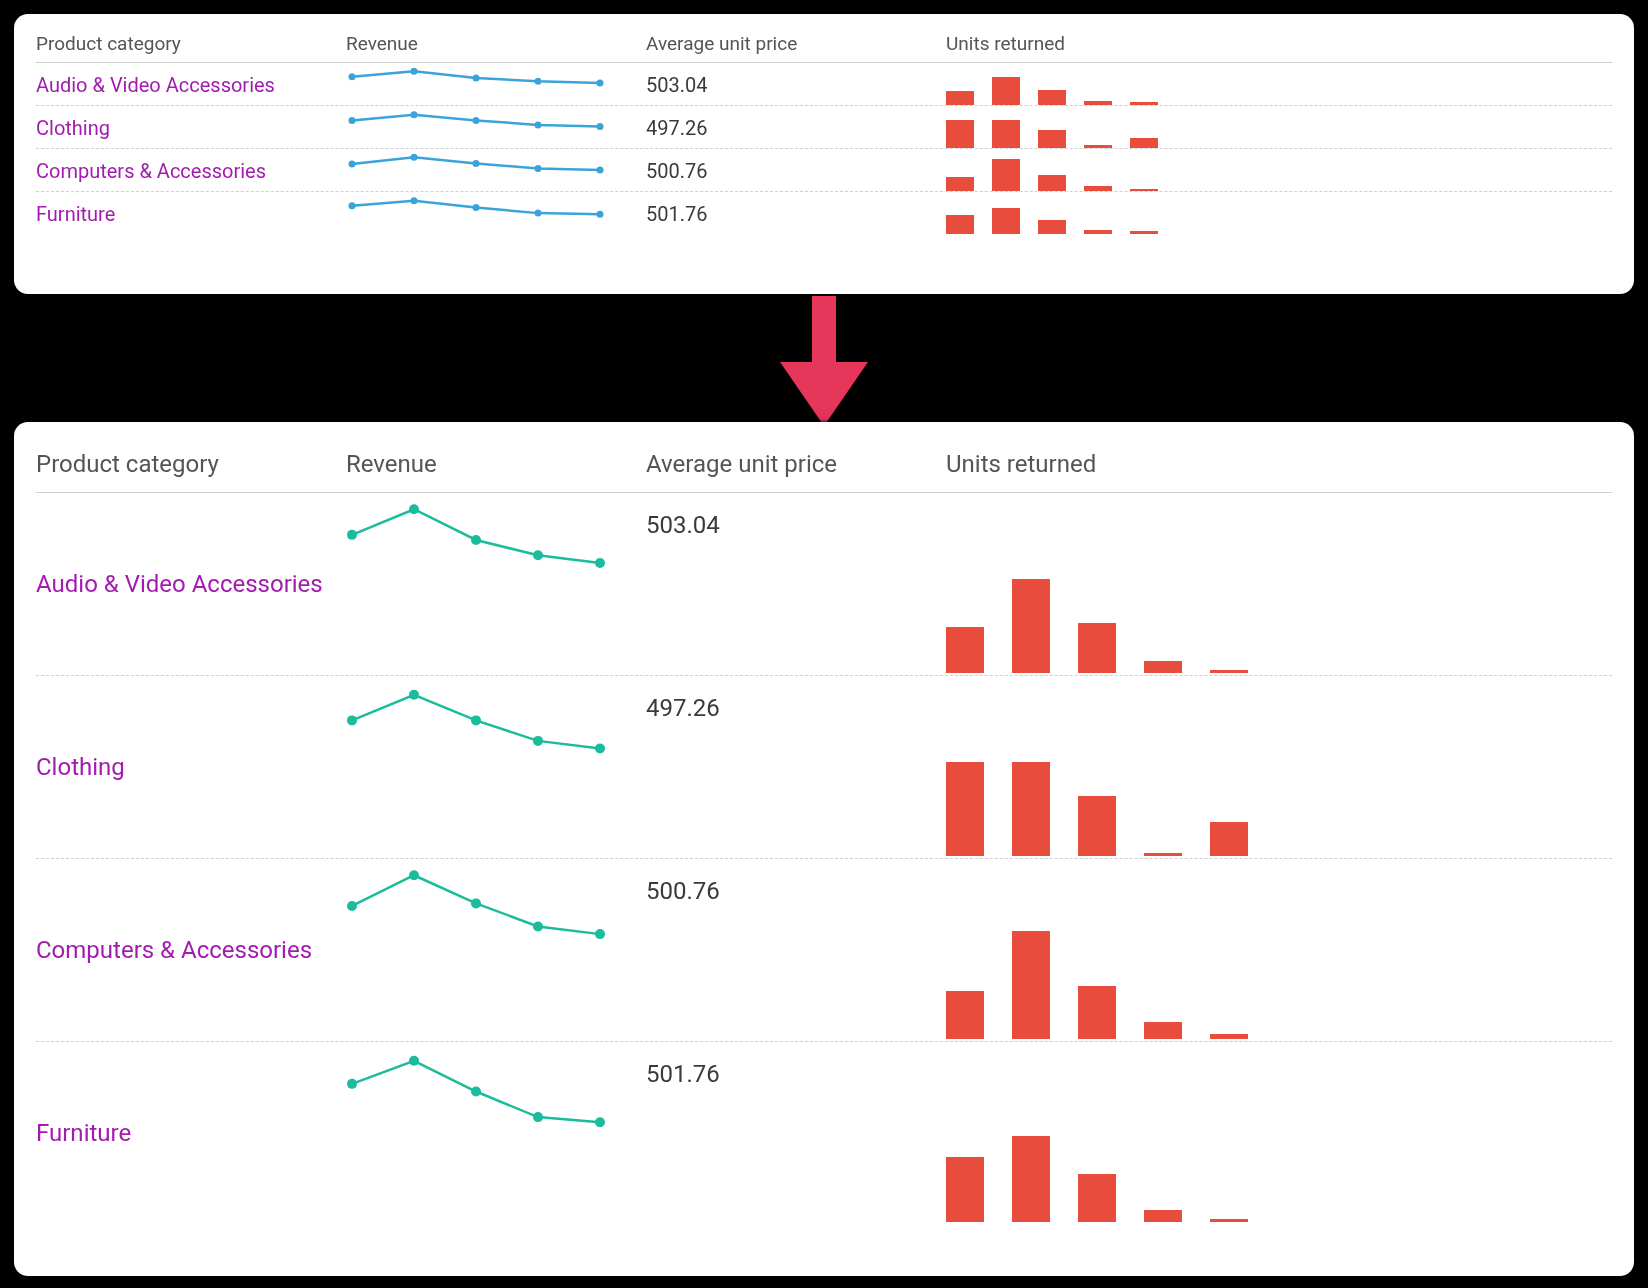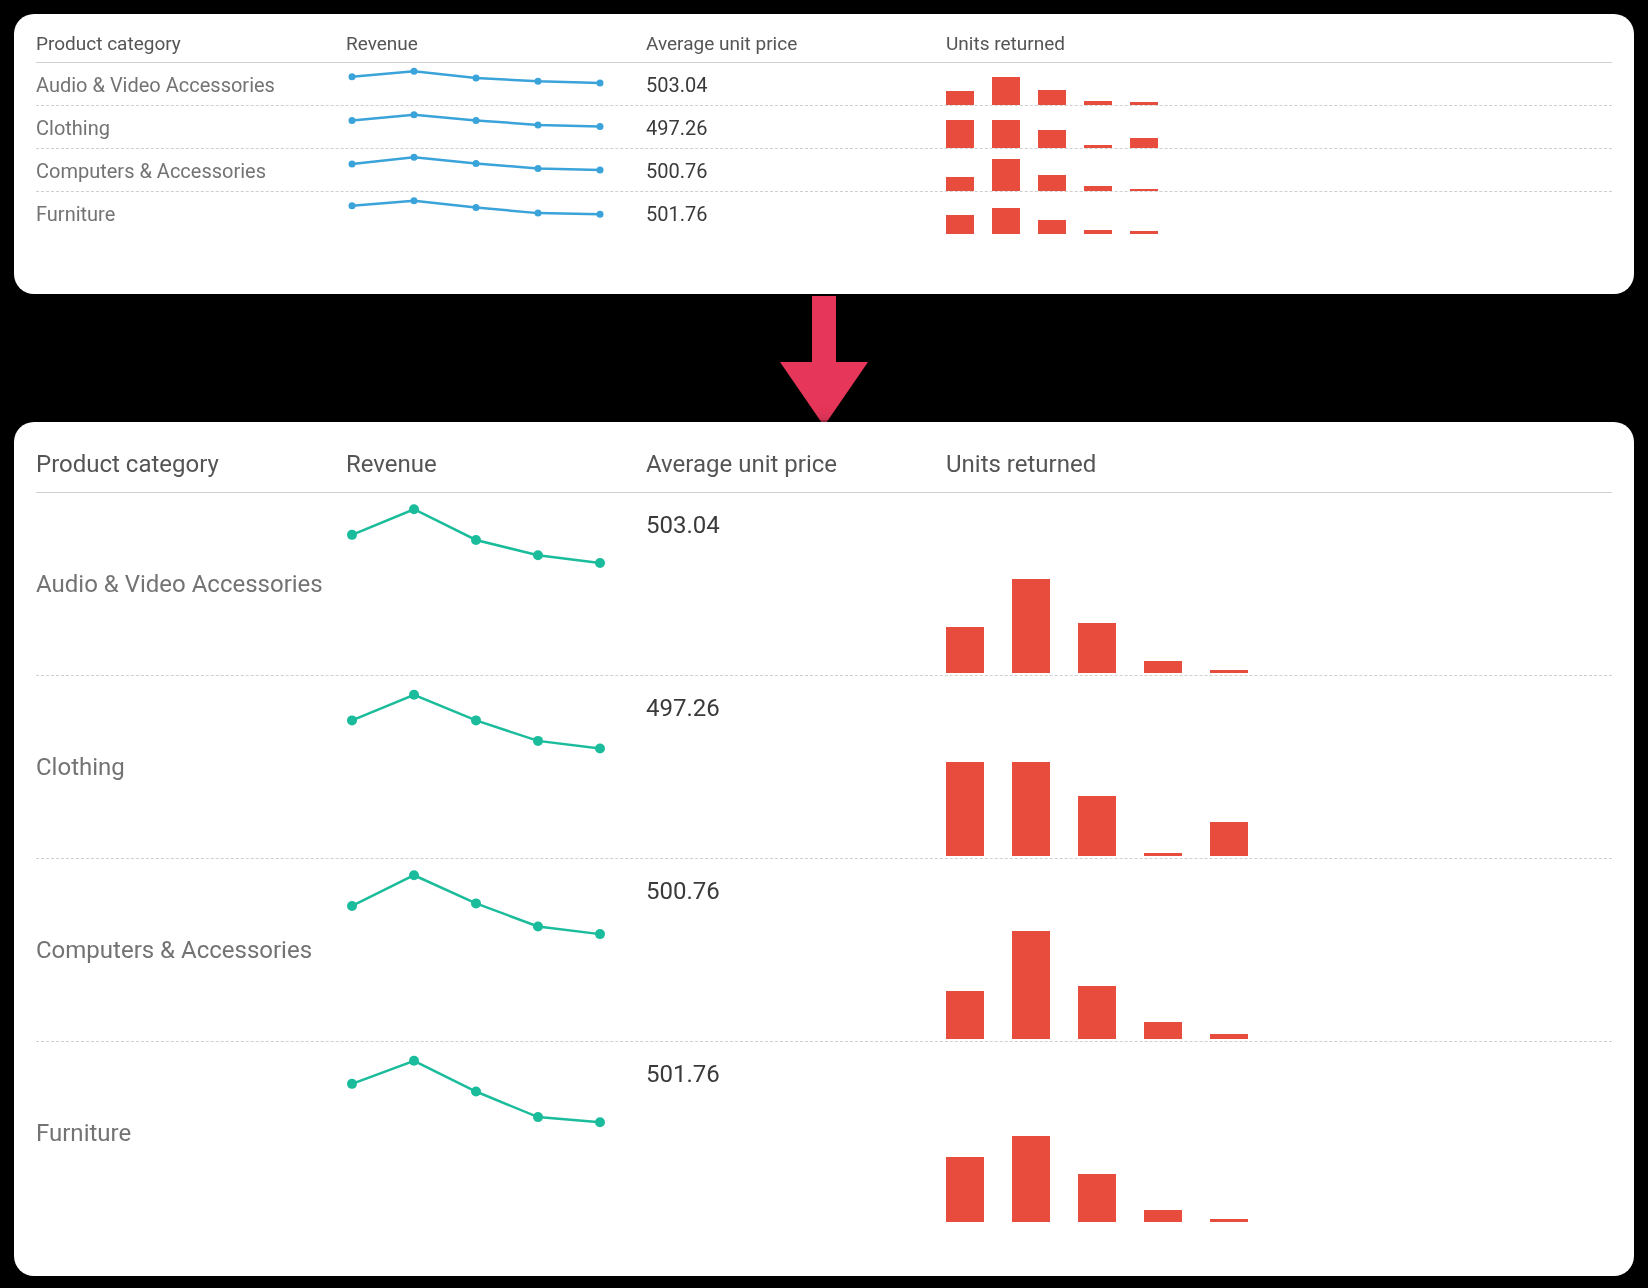--- a/index.html
+++ b/index.html
@@ -1,27 +1,27 @@
 <!DOCTYPE html>
 <html><head>
 <meta charset="utf-8">
 <style>
   html,body{margin:0;padding:0;background:#000;font-family:-apple-system,BlinkMacSystemFont,"Segoe UI",Roboto,Helvetica,Arial,sans-serif;color:#3c3c3c;}
   .page{width:1648px;height:1288px;position:relative;background:#000;box-sizing:border-box;}
-  .panel{position:absolute;left:14px;right:14px;background:#fff;border-radius:20px;box-sizing:border-box;box-shadow:0 0 0 2px rgba(0,0,0,.25), 0 6px 18px rgba(0,0,0,.5);}
+  .panel{position:absolute;left:14px;right:14px;background:#fff;border-radius:14px;box-sizing:border-box;box-shadow:0 0 0 2px rgba(0,0,0,.25), 0 6px 18px rgba(0,0,0,.5);}
   .panel.top{top:14px;height:280px;padding:10px 22px 10px 22px;}
   .panel.bottom{top:422px;height:854px;padding:14px 22px 6px 22px;overflow:hidden;}
   .hdr{display:grid;grid-template-columns:310px 300px 300px 1fr;align-items:center;font-size:21px;color:#555;border-bottom:1px solid #cfcfcf;}
   .top .hdr{height:38px;font-size:19px;}
   .bottom .hdr{height:56px;font-size:24px;}
   .row{display:grid;grid-template-columns:310px 300px 300px 1fr;align-items:center;border-bottom:1px dashed #cfcfcf;}
   .top .row{height:42px;}
   .bottom .row{height:182px;}
   .row:last-child{border-bottom:none;}
-  .cat{font-size:20px;color:#737373;}
+  .cat{font-size:20px;color:#a21caf;}
   .bottom .cat{font-size:24px;}
   .price{font-size:20px;color:#3a3a3a;}
   .bottom .price{font-size:24px;align-self:flex-start;padding-top:18px;}
   .spark{width:260px;height:100%;}
   .bars{display:flex;align-items:flex-end;gap:18px;height:100%;padding-bottom:2px;box-sizing:border-box;}
   .top .bars{gap:12px;}
   .bars .bar{background:#e74c3c;width:34px;}
   .top .bars .bar{width:28px;}
   .arrow{position:absolute;left:50%;top:296px;transform:translateX(-50%);}
 </style>

